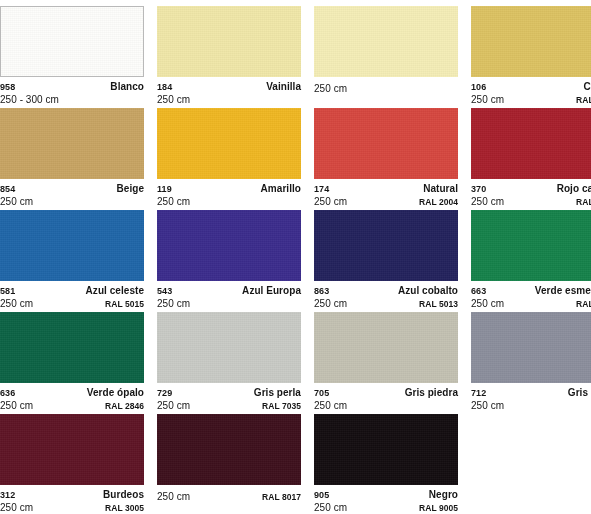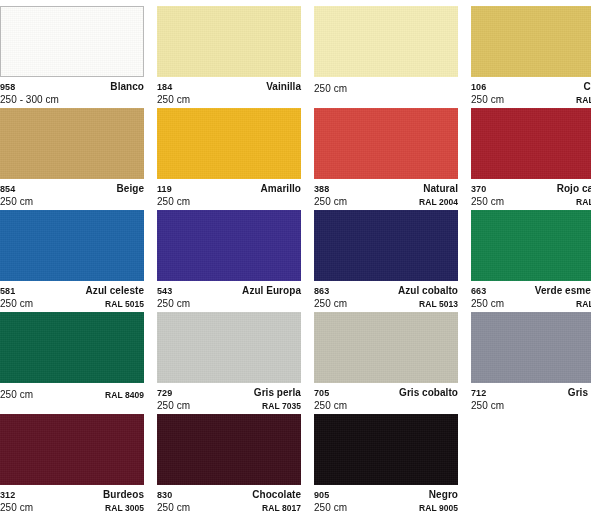--- a/index.html
+++ b/index.html
@@ -191,21 +191,21 @@
         <div class="meta-line line-2">
           <span class="meta-size">250 cm</span>
           <span class="meta-ral"></span>
         </div>
       </div>
     </div>
     <div class="swatch-cell">
       <div class="swatch-chip" style="background-color: rgb(214, 71, 63);"></div>
       <div class="swatch-meta">
         <div class="meta-line line-1">
-          <span class="meta-code">388</span>
+          <span class="meta-code">174</span>
           <span class="meta-name">Natural</span>
         </div>
         <div class="meta-line line-2">
           <span class="meta-size">250 cm</span>
           <span class="meta-ral">RAL 2004</span>
         </div>
       </div>
     </div>
     <div class="swatch-cell col-last">
       <div class="swatch-chip" style="background-color: rgb(167, 31, 44);"></div>
@@ -274,23 +274,27 @@
           <span class="meta-ral">RAL 6001</span>
         </div>
       </div>
     </div>
   </div>
 
   <div class="swatch-row">
     <div class="swatch-cell">
       <div class="swatch-chip" style="background-color: rgb(12, 99, 69);"></div>
       <div class="swatch-meta">
-        <div class="meta-line line-2">
-          <span class="meta-size">250 cm</span>
-          <span class="meta-ral">RAL 8409</span>
+        <div class="meta-line line-1">
+          <span class="meta-code">636</span>
+          <span class="meta-name">Verde ópalo</span>
+        </div>
+        <div class="meta-line line-2">
+          <span class="meta-size">250 cm</span>
+          <span class="meta-ral">RAL 2846</span>
         </div>
       </div>
     </div>
     <div class="swatch-cell">
       <div class="swatch-chip" style="background-color: rgb(200, 202, 197);"></div>
       <div class="swatch-meta">
         <div class="meta-line line-1">
           <span class="meta-code">729</span>
           <span class="meta-name">Gris perla</span>
         </div>
@@ -298,21 +302,21 @@
           <span class="meta-size">250 cm</span>
           <span class="meta-ral">RAL 7035</span>
         </div>
       </div>
     </div>
     <div class="swatch-cell">
       <div class="swatch-chip" style="background-color: rgb(195, 193, 178);"></div>
       <div class="swatch-meta">
         <div class="meta-line line-1">
           <span class="meta-code">705</span>
-          <span class="meta-name">Gris cobalto</span>
+          <span class="meta-name">Gris piedra</span>
         </div>
         <div class="meta-line line-2">
           <span class="meta-size">250 cm</span>
           <span class="meta-ral"></span>
         </div>
       </div>
     </div>
     <div class="swatch-cell col-last">
       <div class="swatch-chip" style="background-color: rgb(139, 142, 156);"></div>
       <div class="swatch-meta">
@@ -338,24 +342,20 @@
         </div>
         <div class="meta-line line-2">
           <span class="meta-size">250 cm</span>
           <span class="meta-ral">RAL 3005</span>
         </div>
       </div>
     </div>
     <div class="swatch-cell">
       <div class="swatch-chip" style="background-color: rgb(61, 16, 28);"></div>
       <div class="swatch-meta">
-        <div class="meta-line line-1">
-          <span class="meta-code">830</span>
-          <span class="meta-name">Chocolate</span>
-        </div>
         <div class="meta-line line-2">
           <span class="meta-size">250 cm</span>
           <span class="meta-ral">RAL 8017</span>
         </div>
       </div>
     </div>
     <div class="swatch-cell">
       <div class="swatch-chip" style="background-color: rgb(19, 13, 16);"></div>
       <div class="swatch-meta">
         <div class="meta-line line-1">

